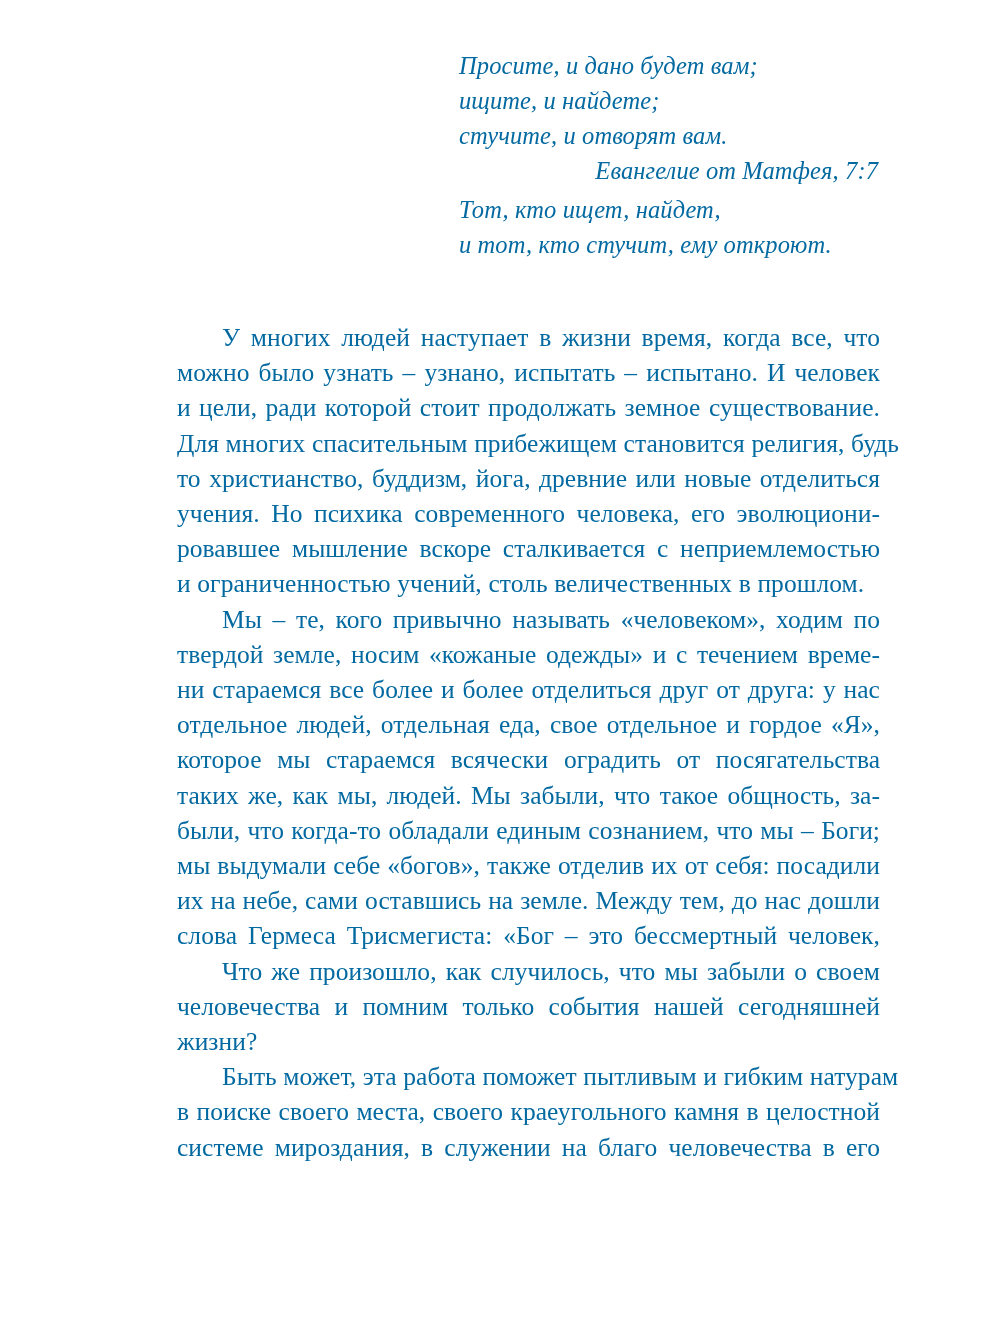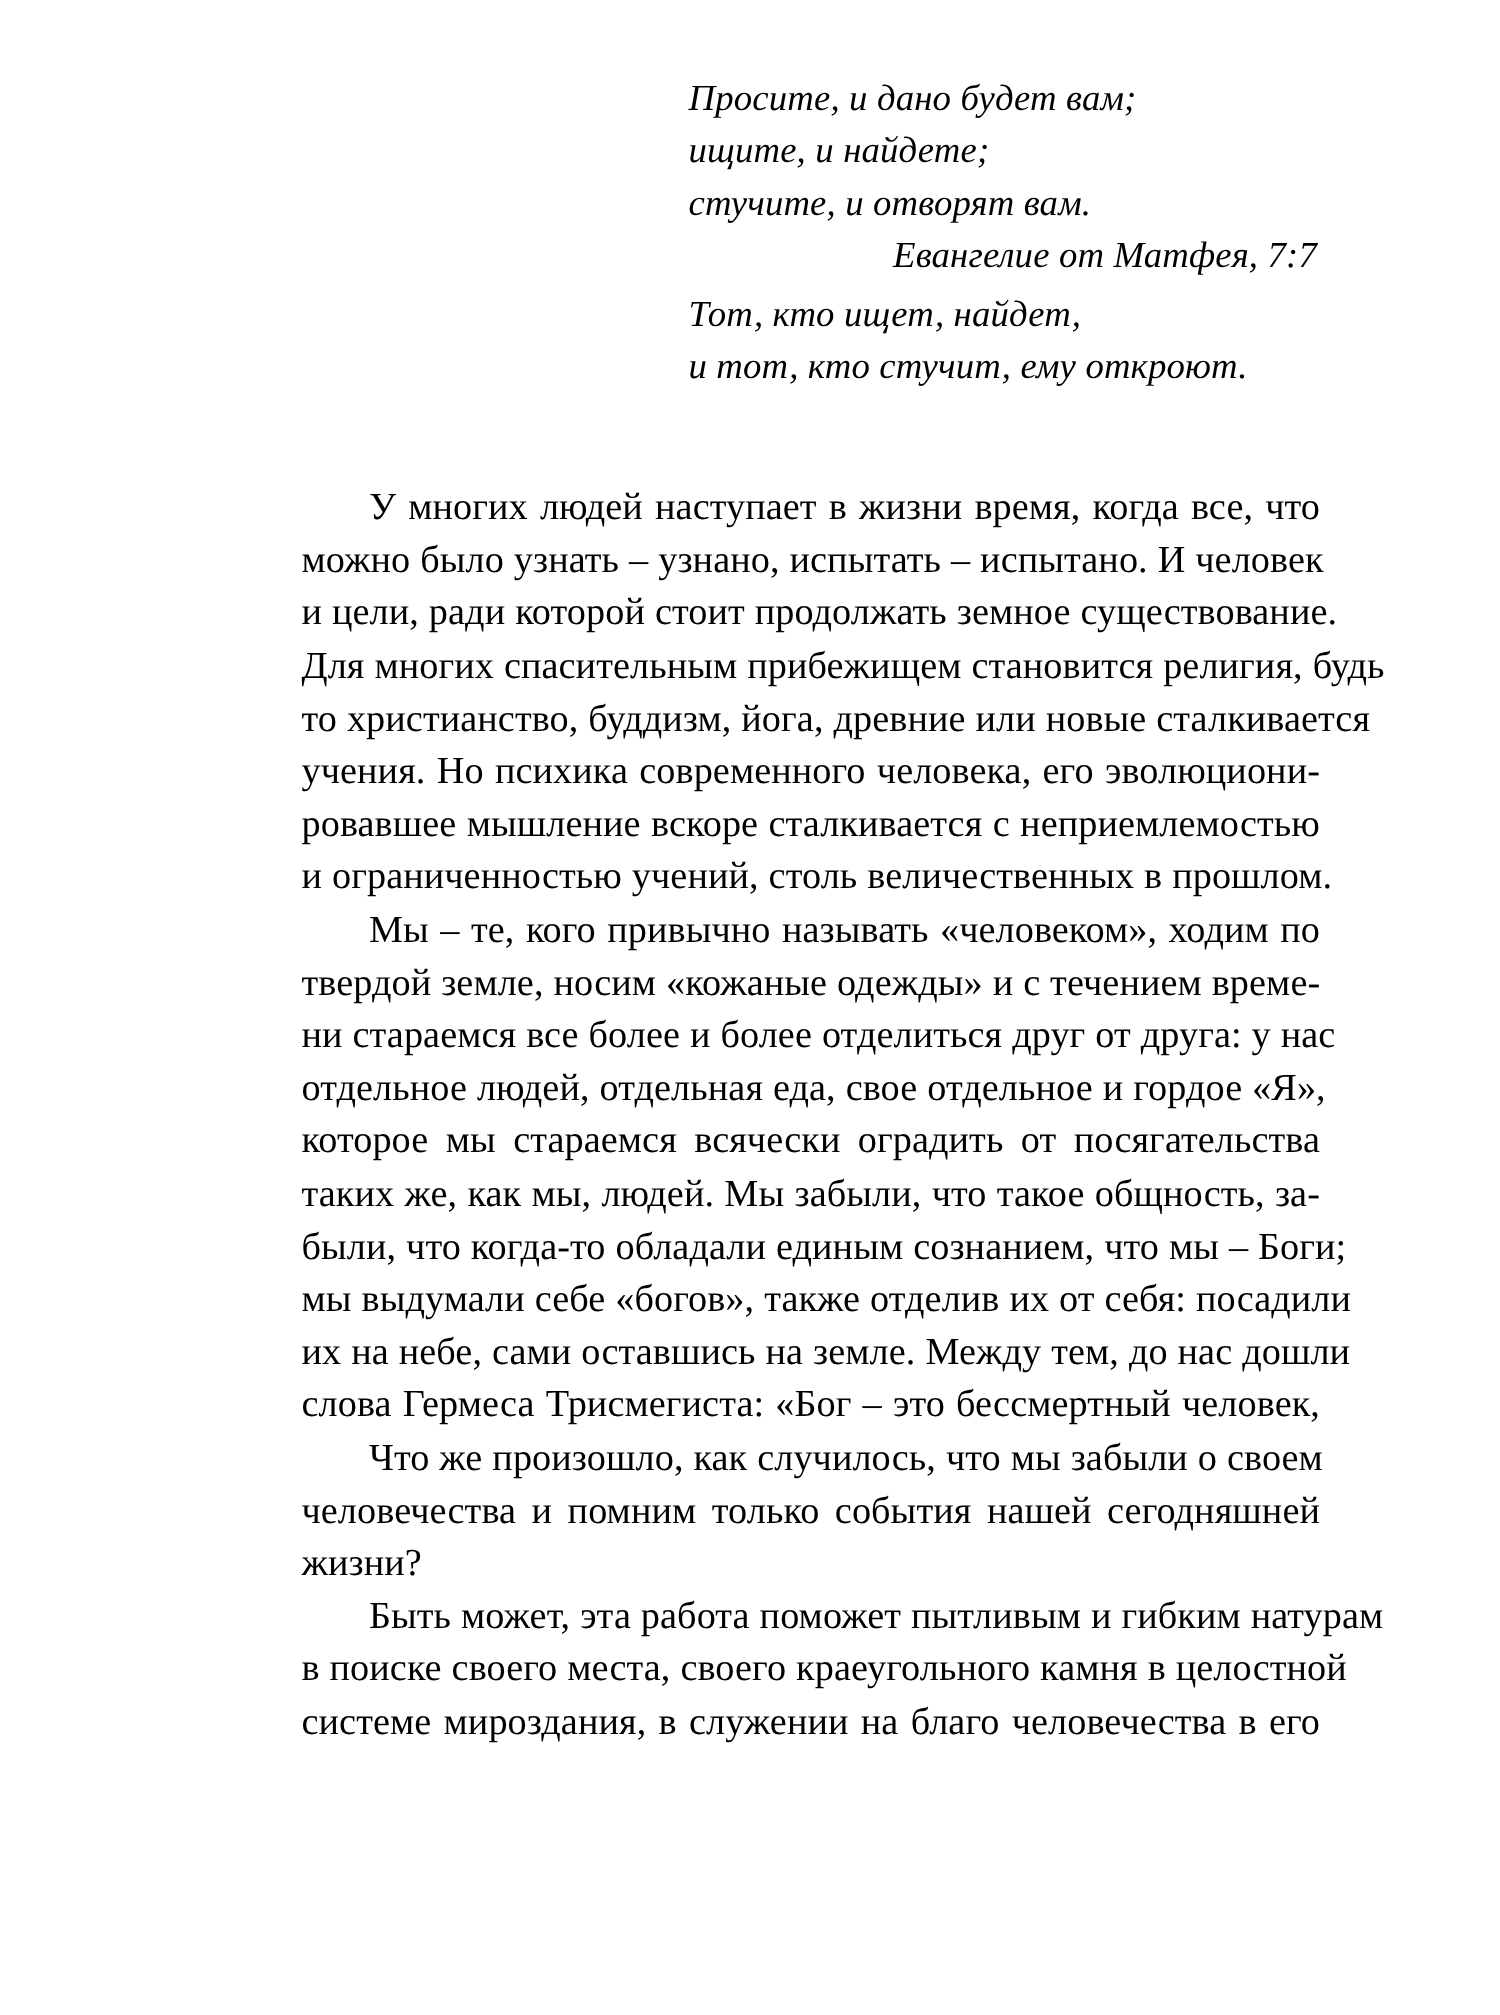--- a/index.html
+++ b/index.html
@@ -9,21 +9,21 @@
     background: #ffffff;
   }
 
   .page {
     position: relative;
     width: 1000px;
     height: 1171px;
     background: #ffffff;
     overflow: hidden;
     font-family: "Liberation Serif", "DejaVu Serif", serif;
-    color: #000000;
+    color: #0369a1;
     -webkit-font-smoothing: antialiased;
   }
 
   
   .epigraph {
     position: absolute;
     left: 459px;
     top: 48px;
     width: 419px;
   }
@@ -71,21 +71,20 @@
     word-spacing: 0.2px;
     -webkit-hyphens: none;
     hyphens: none;
   }
 
   
   .line {
     display: block;
     text-indent: 0;
     white-space: pre;
-    margin-left: 24px;
   }
 
   .line.j {
     text-align: justify;
     text-align-last: justify;
   }
 
   .line.first {
     padding-left: 45px;
     text-align: justify;
@@ -122,21 +121,21 @@
 
   </div>
 
   <div class="body-text">
 
     <p class="para">
       <span class="line first">У многих людей наступает в жизни время, когда все, что</span>
       <span class="line j">можно было узнать – узнано, испытать – испытано. И человек</span>
       <span class="line j">и цели, ради которой стоит продолжать земное существование.</span>
       <span class="line j">Для многих спасительным прибежищем становится религия, будь</span>
-      <span class="line j">то христианство, буддизм, йога, древние или новые сталкивается</span>
+      <span class="line j">то христианство, буддизм, йога, древние или новые отделиться</span>
       <span class="line j">учения. Но психика современного человека, его эволюциони-</span>
       <span class="line j">ровавшее мышление вскоре сталкивается с неприемлемостью</span>
       <span class="line last">и ограниченностью учений, столь величественных в прошлом.</span>
     </p>
 
     <p class="para">
       <span class="line first">Мы – те, кого привычно называть «человеком», ходим по</span>
       <span class="line j">твердой земле, носим «кожаные одежды» и с течением време-</span>
       <span class="line j">ни стараемся все более и более отделиться друг от друга: у нас</span>
       <span class="line j">отдельное людей, отдельная еда, свое отдельное и гордое «Я»,</span>

